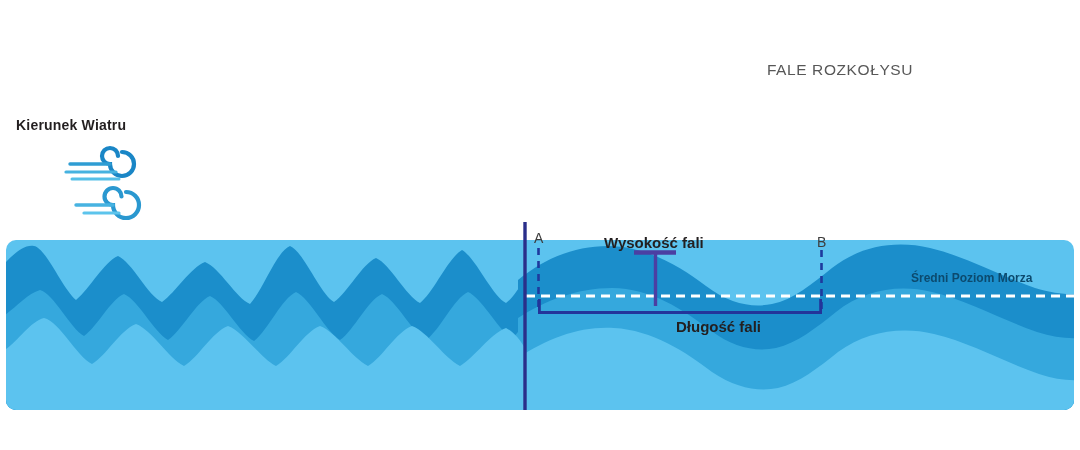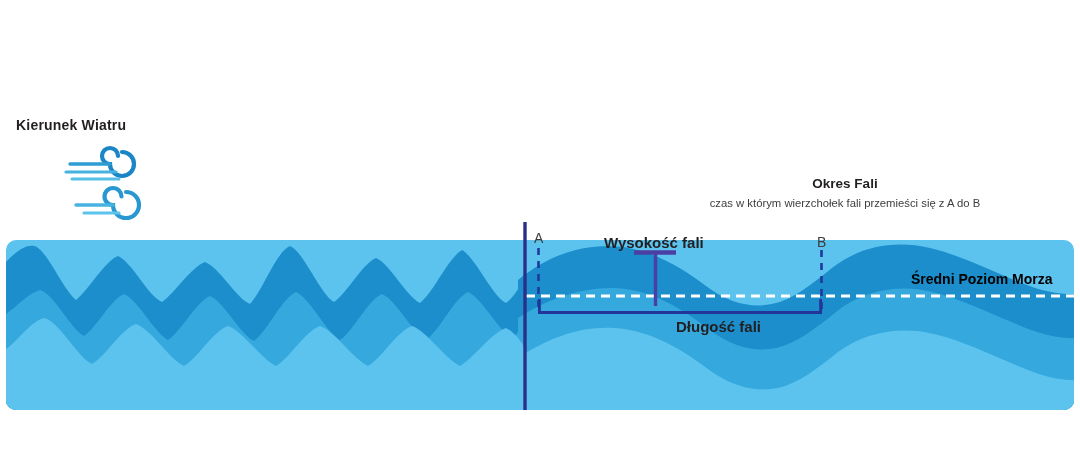--- a/index.html
+++ b/index.html
@@ -100,22 +100,22 @@
     font-size: 15px;
   }
   #length-label {
     left: 676px;
     top: 318px;
     font-size: 15px;
   }
   #msl-label {
     left: 911px;
     top: 271px;
-    font-size: 14px;
-    color: #000000;
+    font-size: 12px;
+    color: #0c4a6e;
   }
 
   .ab-label {
     position: absolute;
     color: #3d3d3d;
     font-size: 14px;
     font-weight: 400;
     white-space: nowrap;
   }
   #label-a { left: 534px; top: 230px; }
@@ -254,26 +254,23 @@
 
       <path d="M113 205 H76" stroke="#47b3e1" stroke-width="3.4"></path>
       <path d="M119 213 H84" stroke="#5cc4ec" stroke-width="3.2"></path>
     </g>
   </svg>
 
   <div class="bold-label" id="wind-title">Kierunek Wiatru</div>
 
 
   <div class="txtblock" id="swell-block">
+    <div class="sect-title">FALE ROZKOŁYSU</div>
   </div>
 
-  <div class="txtblock" id="period-block">
-    <div id="period-title">Okres Fali</div>
-    <div id="period-sub">czas w którym wierzchołek fali przemieści się z A do B</div>
-  </div>
 
   <div class="ab-label" id="label-a">A</div>
   <div class="ab-label" id="label-b">B</div>
 
   <div class="bold-label" id="height-label">Wysokość fali</div>
   <div class="bold-label" id="length-label">Długość fali</div>
   <div class="bold-label" id="msl-label">Średni Poziom Morza</div>
 
 </div>
 

